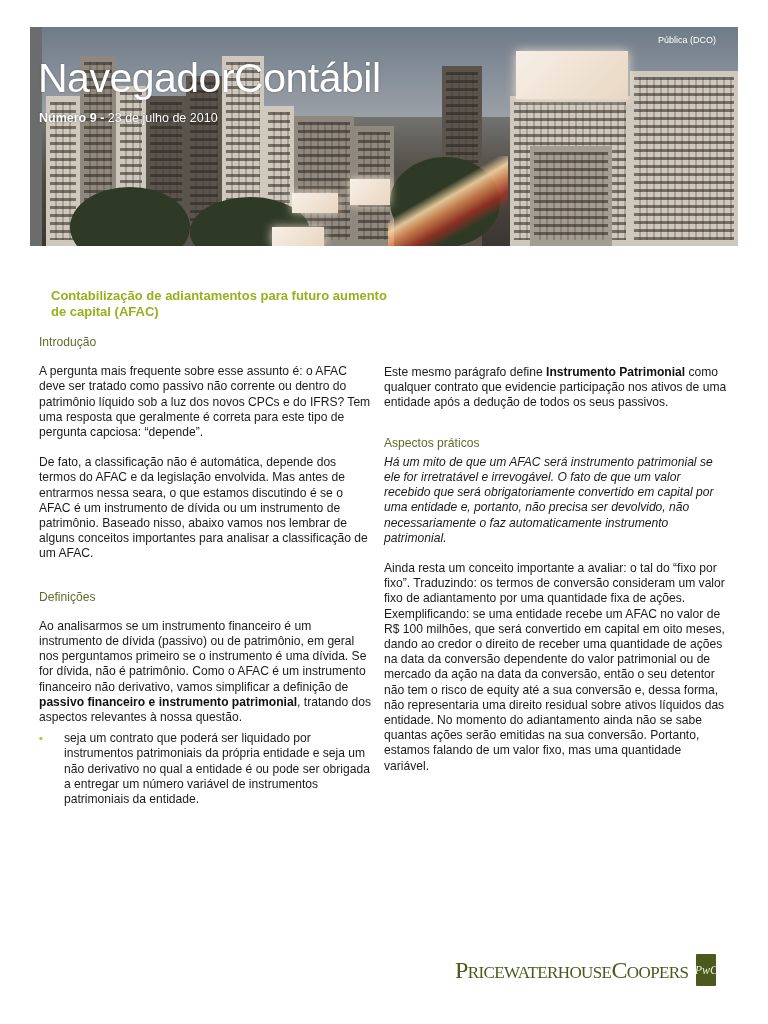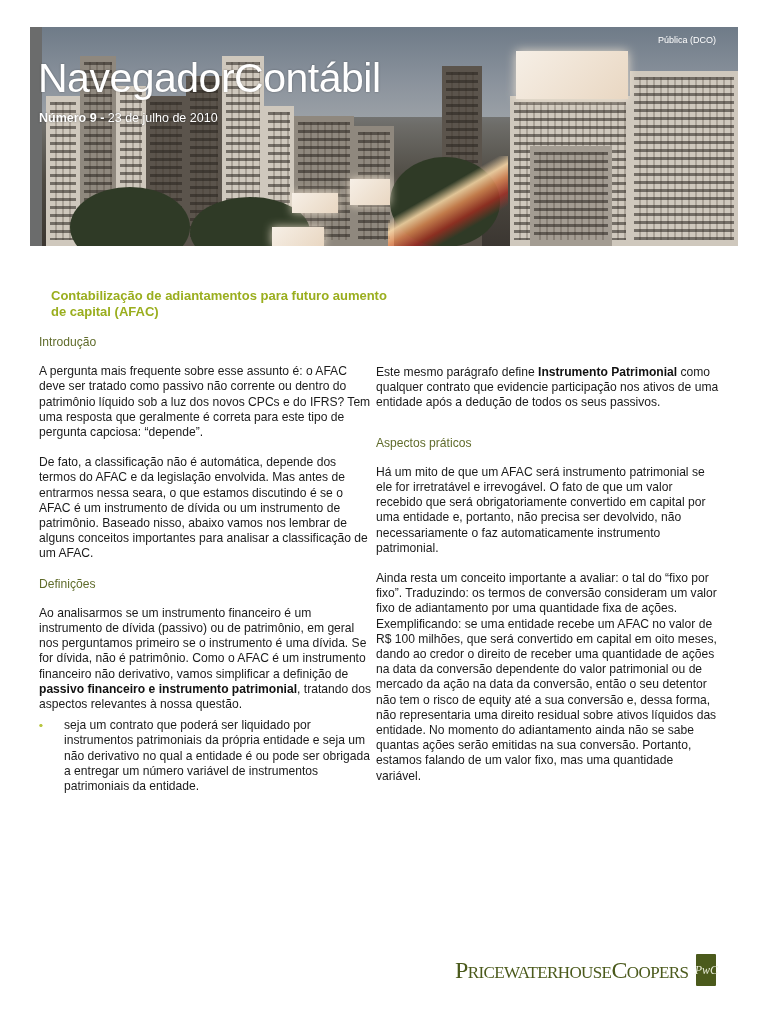--- a/index.html
+++ b/index.html
@@ -27,21 +27,21 @@
   .banner-title { position: absolute; left: 8px; top: 28px; font-size: 41px; color: #ffffff; letter-spacing: -0.5px;
                   font-weight: normal; text-shadow: 0 0 2px rgba(0,0,0,.35); white-space: nowrap; }
   .banner-issue { position: absolute; left: 9px; top: 84px; font-size: 12.5px; color: #ffffff; white-space: nowrap;
                   text-shadow: 0 0 2px rgba(0,0,0,.5); }
   .banner-issue b { font-weight: bold; }
   .banner-class { position: absolute; right: 22px; top: 8px; font-size: 9px; color: #ffffff; }
 
   
   .col { position: absolute; top: 0; font-size: 12.1px; line-height: 15.2px; }
   .col-left { left: 39px; width: 336px; }
-  .col-right { left: 376px; width: 345px; }
+  .col-right { left: 384px; width: 345px; }
   .col p { margin: 0; }
   .title { position: absolute; left: 39px; top: 288px; width: 340px; color: #9aae1e; font-weight: bold;
            font-size: 13px; line-height: 16px; margin-left: 12px; }
   .subhead { color: #5f6b2a; font-size: 12.1px; }
   .para b { font-weight: bold; color: #111; }
 
   ul.bullets { list-style: none; margin: 0; padding: 0; }
   ul.bullets li { position: relative; padding-left: 25px; margin: 0; }
   ul.bullets li .dot { position: absolute; left: 0; top: 0; color: #b8c640; font-size: 11px; }
 
@@ -88,31 +88,31 @@
   </div>
   <div class="banner-class">Pública (DCO)</div>
 </div>
 
 <div class="title">Contabilização de adiantamentos para futuro aumento de capital (AFAC)</div>
 
 <div class="col col-left" style="top:335px;">
   <p class="subhead">Introdução</p>
   <p class="para" style="margin-top:14px;">A pergunta mais frequente sobre esse assunto é: o AFAC deve ser tratado como passivo não corrente ou dentro do patrimônio líquido sob a luz dos novos CPCs e do IFRS? Tem uma resposta que geralmente é correta para este tipo de pergunta capciosa: “depende”.</p>
   <p class="para" style="margin-top:15px;">De fato, a classificação não é automática, depende dos termos do AFAC e da legislação envolvida. Mas antes de entrarmos nessa seara, o que estamos discutindo é se o AFAC é um instrumento de dívida ou um instrumento de patrimônio. Baseado nisso, abaixo vamos nos lembrar de alguns conceitos importantes para analisar a classificação de um AFAC.</p>
-  <p class="subhead" style="margin-top:15px;">Definições</p>
+  <p class="subhead" style="margin-top:28px;">Definições</p>
   <p class="para" style="margin-top:14px;"><span>Ao analisarmos se um instrumento financeiro é um instrumento de dívida (passivo) ou de patrimônio, em geral nos perguntamos primeiro se o instrumento é uma dívida. Se for dívida, não é patrimônio. Como o AFAC é um instrumento financeiro não derivativo, vamos simplificar a definição de </span><b>passivo financeiro e instrumento patrimonial</b><span>, tratando dos aspectos relevantes à nossa questão.</span></p>
   <ul class="bullets" style="margin-top:6px;">
     <li style="width:240px;"><span class="dot">•</span></li>
     <li style="margin-top:6px;"><span class="dot">•</span><span>seja um contrato que poderá ser liquidado por instrumentos patrimoniais da própria entidade e seja um não derivativo no qual a entidade é ou pode ser obrigada a entregar um número variável de instrumentos patrimoniais da entidade.</span></li>
   </ul>
 </div>
 
 <div class="col col-right" style="top:365px;">
   <p class="para"><span>Este mesmo parágrafo define </span><b>Instrumento Patrimonial</b><span> como qualquer contrato que evidencie participação nos ativos de uma entidade após a dedução de todos os seus passivos.</span></p>
   <p class="subhead" style="margin-top:25px;">Aspectos práticos</p>
-  <p class="para" style="margin-top:14px;">Há um mito de que um AFAC será instrumento patrimonial se ele for irretratável e irrevogável. O fato de que um valor recebido que será obrigatoriamente convertido em capital por uma entidade e, portanto, não precisa ser devolvido, não necessariamente o faz automaticamente instrumento patrimonial.</p>
+  <p class="para" style="margin-top:4px;font-style:italic;">Há um mito de que um AFAC será instrumento patrimonial se ele for irretratável e irrevogável. O fato de que um valor recebido que será obrigatoriamente convertido em capital por uma entidade e, portanto, não precisa ser devolvido, não necessariamente o faz automaticamente instrumento patrimonial.</p>
   <p class="para" style="margin-top:15px;">Ainda resta um conceito importante a avaliar: o tal do “fixo por fixo”. Traduzindo: os termos de conversão consideram um valor fixo de adiantamento por uma quantidade fixa de ações. Exemplificando: se uma entidade recebe um AFAC no valor de R$ 100 milhões, que será convertido em capital em oito meses, dando ao credor o direito de receber uma quantidade de ações na data da conversão dependente do valor patrimonial ou de mercado da ação na data da conversão, então o seu detentor não tem o risco de equity até a sua conversão e, dessa forma, não representaria uma direito residual sobre ativos líquidos das entidade. No momento do adiantamento ainda não se sabe quantas ações serão emitidas na sua conversão. Portanto, estamos falando de um valor fixo, mas uma quantidade variável.</p>
 </div>
 
 <div class="logo">
   <span class="logo-text">PricewaterhouseCoopers</span>
   <span class="logo-mark">PwC</span>
 </div>
 
 </body></html>

